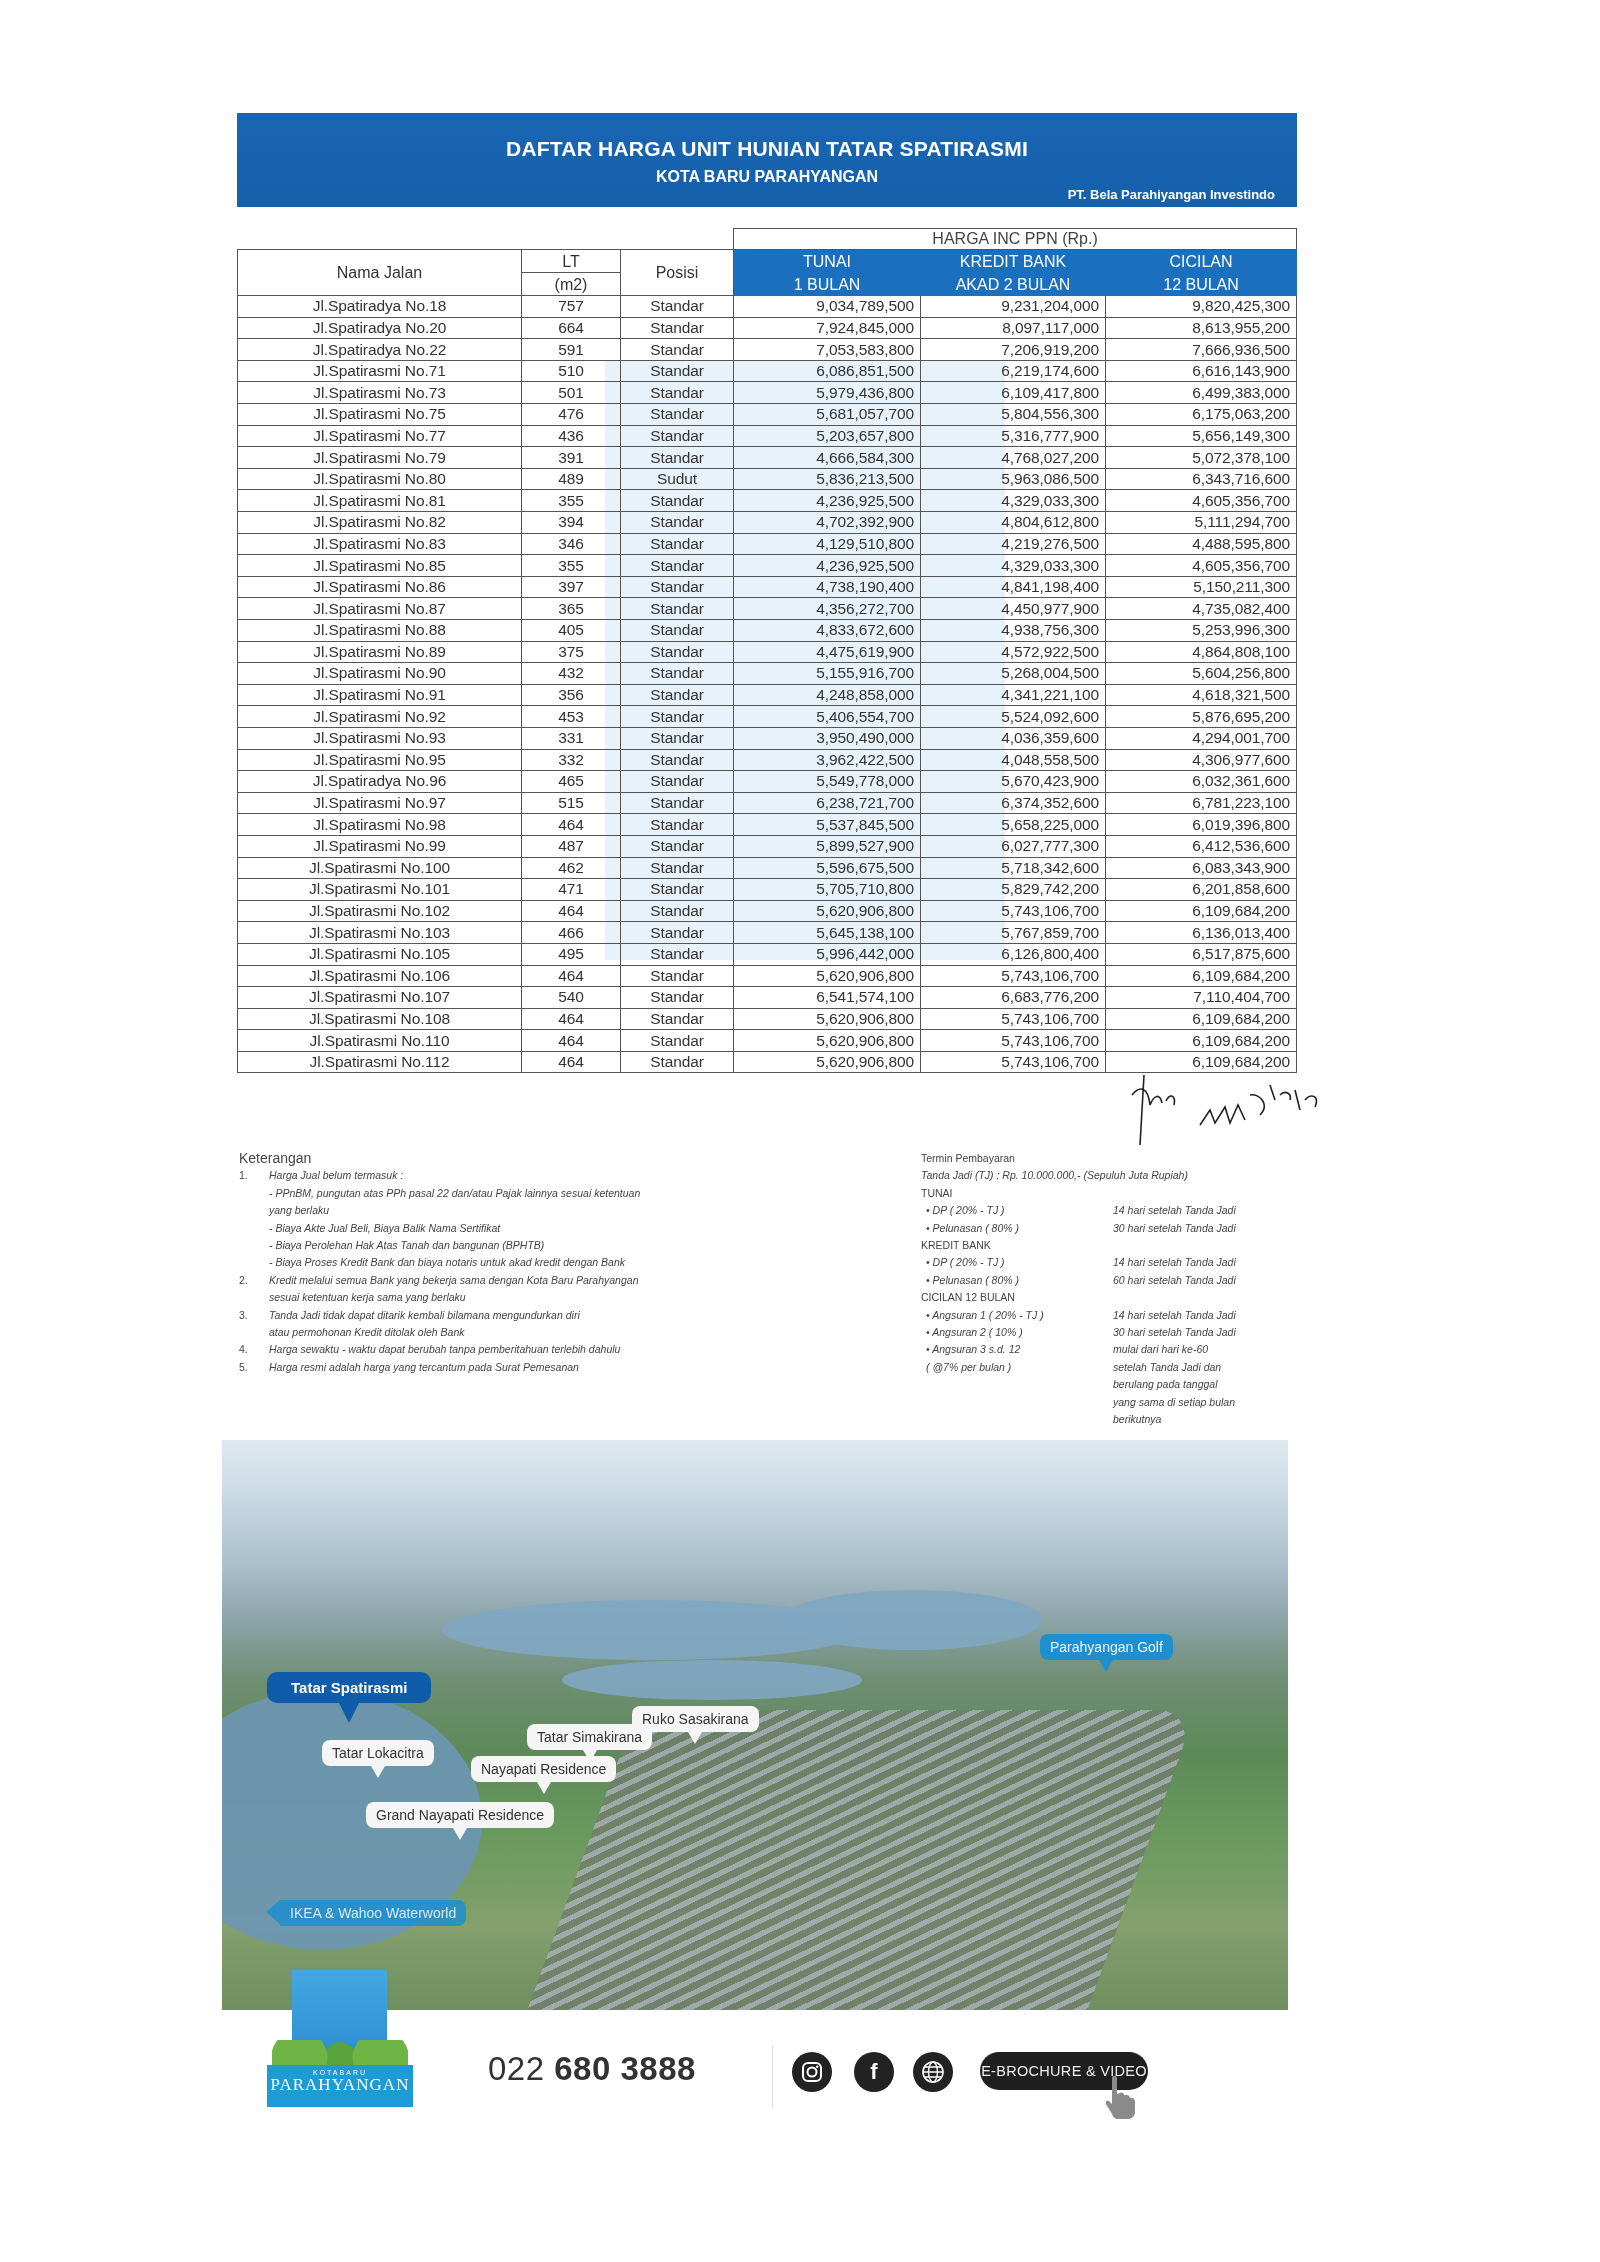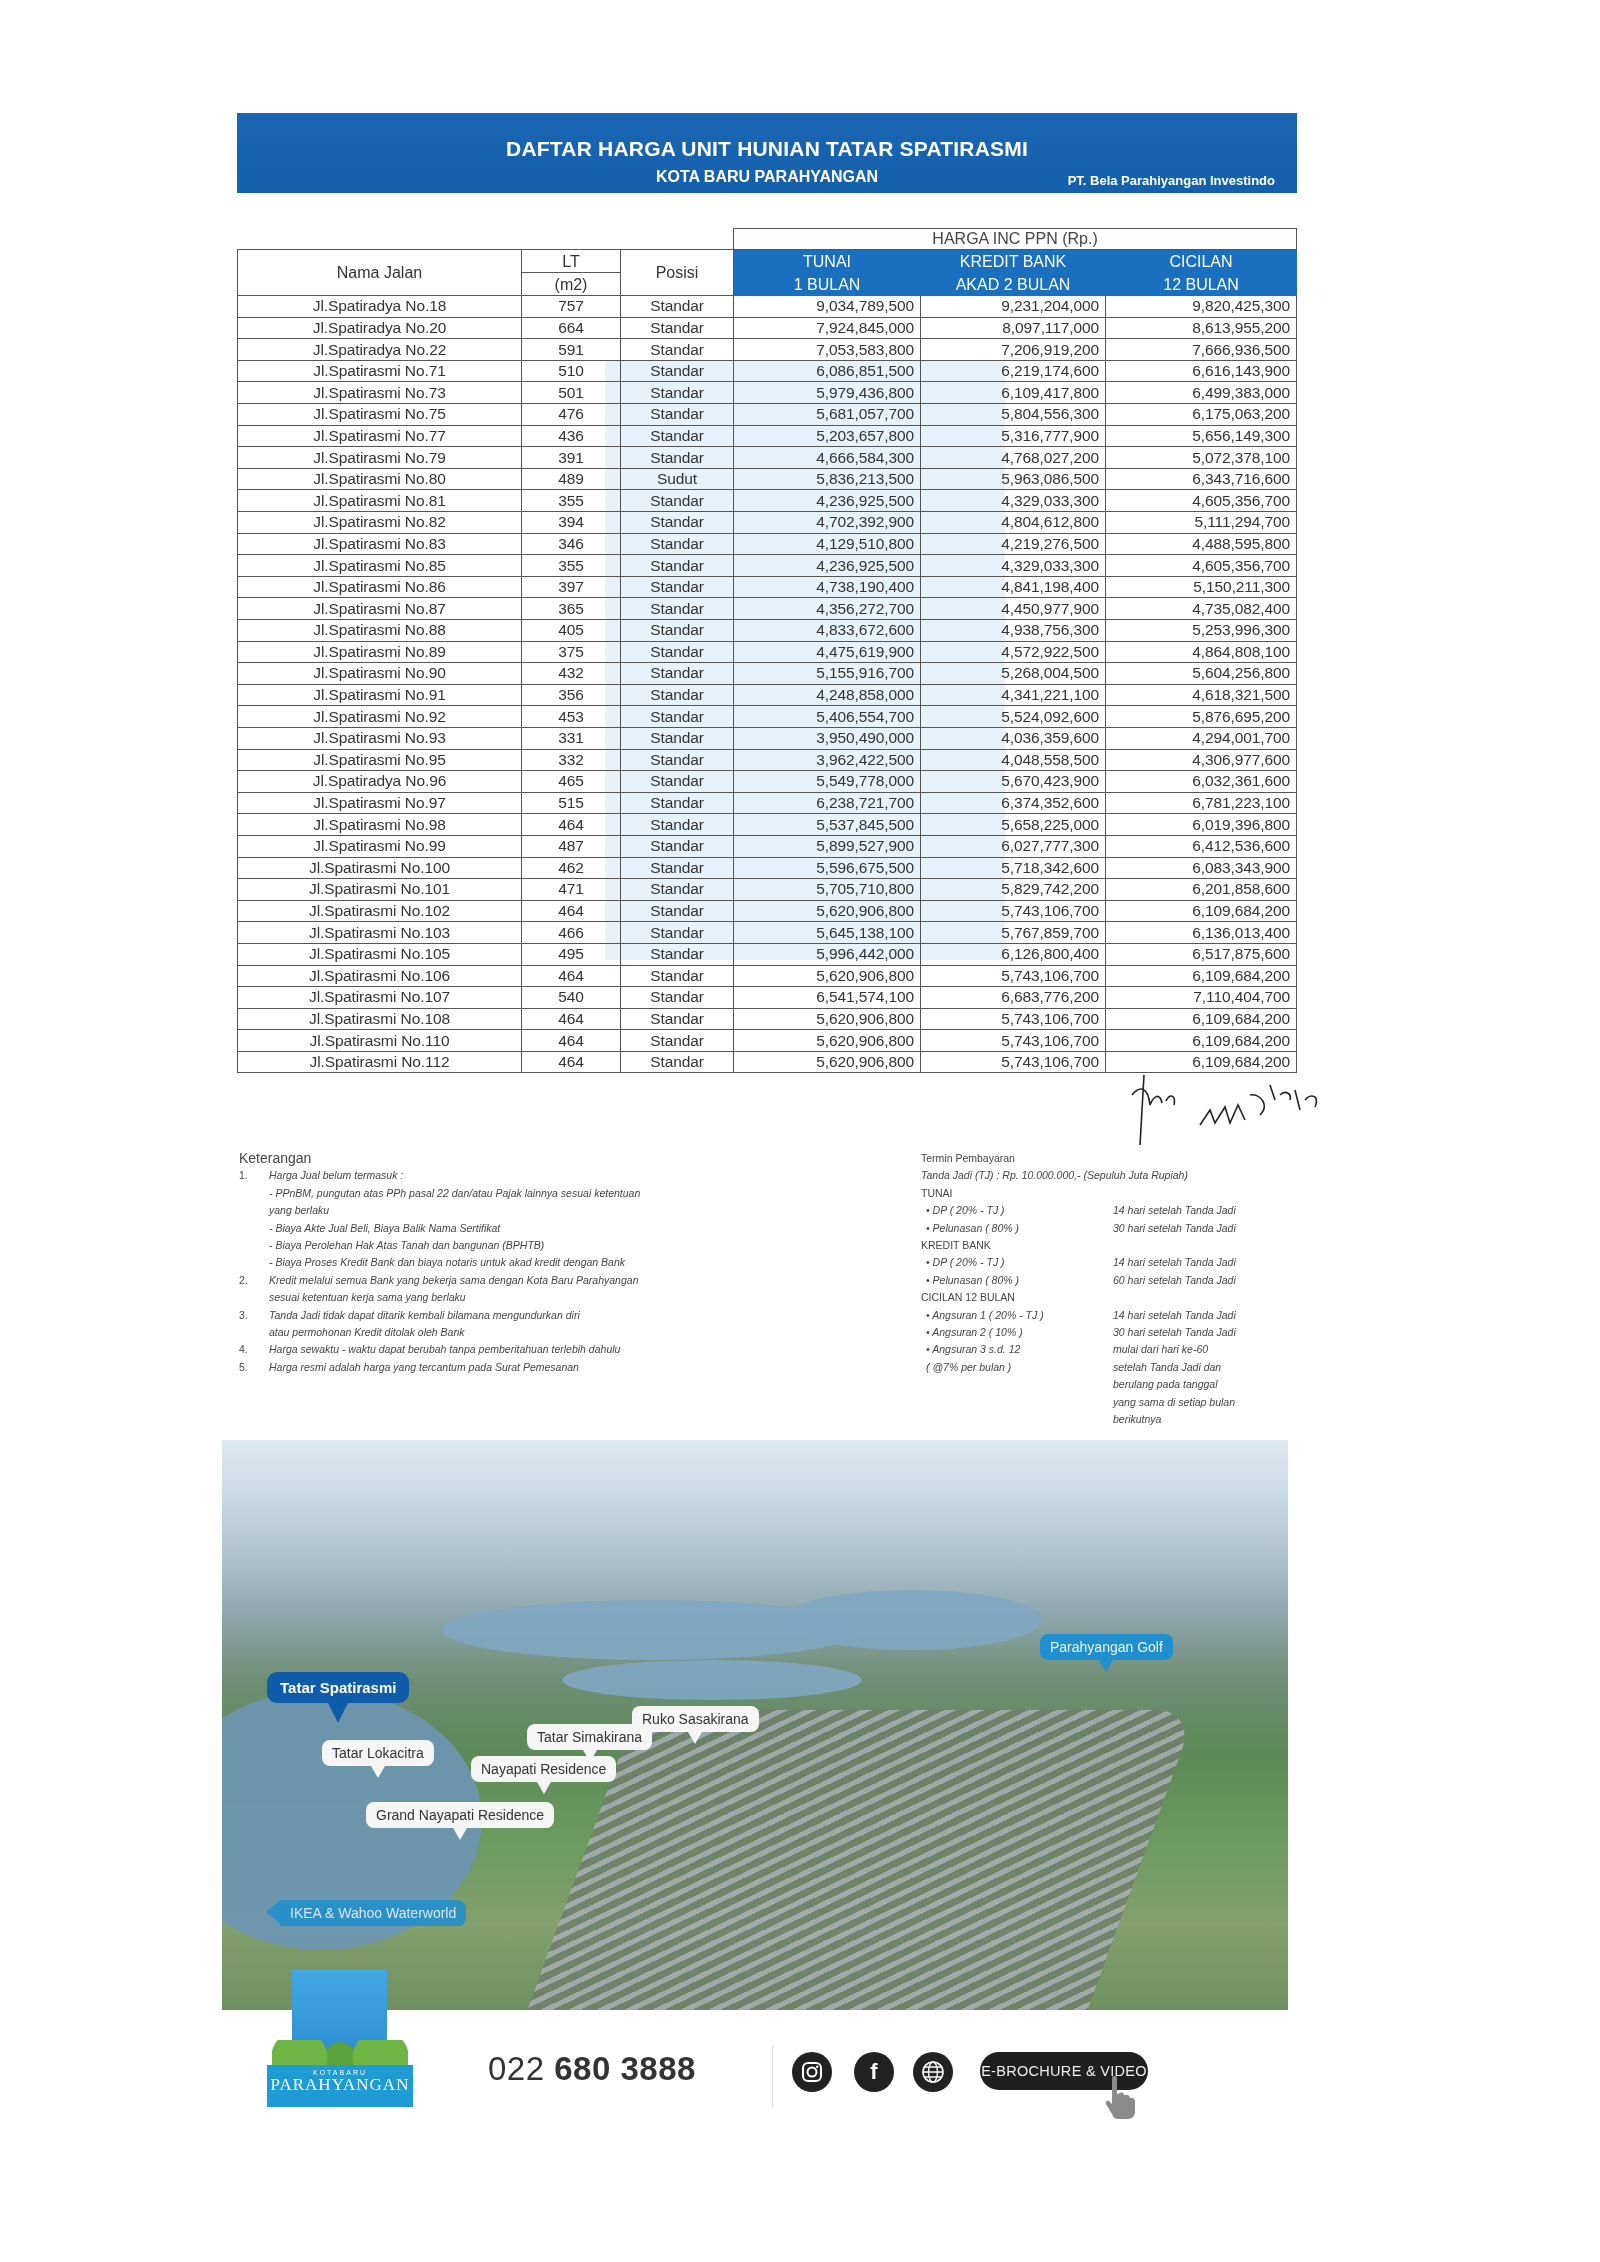--- a/index.html
+++ b/index.html
@@ -3,21 +3,21 @@
 <meta charset="utf-8">
 <style>
   html, body { margin: 0; padding: 0; }
   body {
     width: 1600px; height: 2262px; background: #ffffff;
     position: relative; overflow: hidden;
     font-family: "Liberation Sans", "DejaVu Sans", sans-serif;
     color: #2a2a2a;
   }
   .banner {
-    position: absolute; left: 237px; top: 113px; width: 1060px; height: 80px;
+    position: absolute; left: 237px; top: 113px; width: 1060px; height: 94px;
     background: linear-gradient(180deg, #1a66b3 0%, #1560ab 100%);
     color: #fff; text-align: center;
   }
   .banner .t1 { position: absolute; top: 24px; left: 0; right: 0; font-size: 21px; font-weight: bold; letter-spacing: 0.2px; }
   .banner .t2 { position: absolute; top: 55px; left: 0; right: 0; font-size: 16px; font-weight: bold; }
   .banner .co { position: absolute; right: 22px; bottom: 5px; font-size: 13px; font-weight: bold; }
 
   .price-table {
     position: absolute; left: 237px; top: 228px; width: 1059px;
     border-collapse: collapse; table-layout: fixed;
@@ -59,21 +59,21 @@
     position: absolute; left: 222px; top: 1440px; width: 1066px; height: 570px; overflow: hidden;
     background: linear-gradient(180deg, #dfe9ef 0%, #c9d9e4 10%, #a9bfcc 22%, #8aa3a6 32%, #6f8e74 42%, #5d8a58 55%, #6b9a5e 70%, #83a06e 85%, #6f8f60 100%);
   }
   .aerial .lake { position: absolute; background: #7fa7c2; border-radius: 50%; opacity: 0.9; }
   .aerial .houses { position: absolute; left: 360px; top: 270px; width: 560px; height: 300px;
     background: repeating-linear-gradient(150deg, #a7adb4 0 6px, #6f7f6a 6px 14px);
     transform: skewX(-20deg); opacity: 0.85; border-radius: 40px 40px 0 0; }
   .pin { position: absolute; font-size: 14px; padding: 5px 10px; border-radius: 8px; white-space: nowrap; }
   .pin.white { background: #f5f5f5; color: #333; }
   .pin.blue { background: #1f8fd0; color: #eaf6ff; }
-  .pin.navy { background: #0f5cab; color: #fff; font-size: 15px; font-weight: bold; padding: 7px 13px; border-radius: 10px; }
+  .pin.navy { background: #0f5cab; color: #fff; font-size: 15px; font-weight: bold; padding: 7px 24px; border-radius: 10px; }
   .pin .tri { position: absolute; left: 50%; margin-left: -7px; bottom: -12px; width: 0; height: 0;
     border-left: 7px solid transparent; border-right: 7px solid transparent; border-top: 12px solid #f5f5f5; }
   .pin.navy .tri { border-top-color: #0f5cab; bottom: -20px; border-top-width: 20px; border-left-width: 10px; border-right-width: 10px; margin-left: -10px; }
   .pin.blue .tri { border-top-color: #1f8fd0; }
   .pin.arrow-left { border-radius: 0 8px 8px 0; }
   .pin.arrow-left::before { content: ""; position: absolute; left: -14px; top: 0; width: 0; height: 0;
     border-top: 12px solid transparent; border-bottom: 12px solid transparent; border-right: 14px solid #1f8fd0; }
 
   .footer { position: absolute; left: 222px; top: 2010px; width: 1066px; height: 120px; }
   .logo { position: absolute; left: 45px; top: -40px; width: 150px; height: 150px; }

